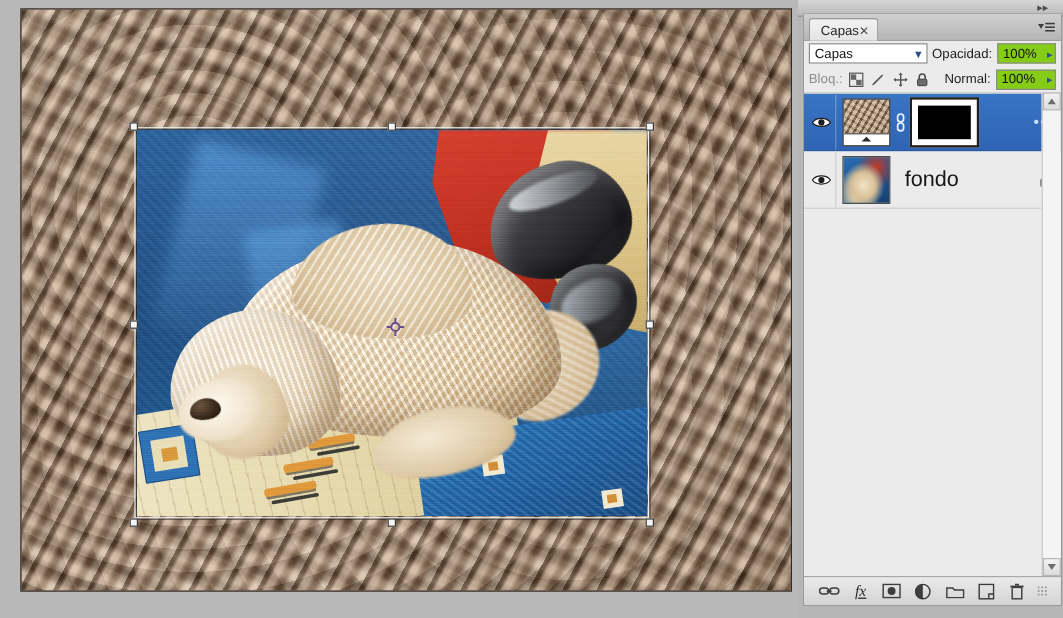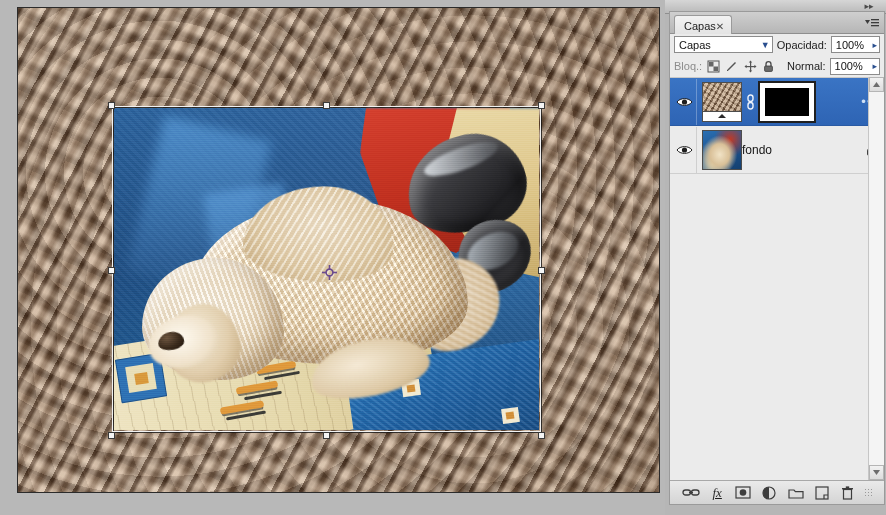--- a/index.html
+++ b/index.html
@@ -296,21 +296,21 @@
     width:105px;height:17px;padding:0 2px 0 4px;
     background:#fff;border:1px solid #8c8c8c;
     box-sizing:border-box;font-size:11px;color:#111;
   }
   .caret{color:#2a4f8f;font-size:9px;}
   .opt-label{font-size:11px;color:#1d1d1d;white-space:nowrap;}
   .opt-label.dim{color:#8c8c8c;}
   .num-box{
     display:flex;align-items:center;justify-content:space-between;
     width:52px;height:17px;padding:0 2px 0 4px;
-    background:#ffffff;border:1px solid #8c8c8c;
+    background:#84cc16;border:1px solid #8c8c8c;
     box-sizing:border-box;font-size:11px;color:#111;
   }
   .num-box .arw{color:#2a4f8f;font-size:9px;}
   .lock-ico{
     width:15px;height:15px;display:flex;align-items:center;justify-content:center;
     color:#4c4c4c;
   }
 
   
   #layer-list{
@@ -365,21 +365,21 @@
     width:16px;flex:0 0 16px;display:flex;align-items:center;justify-content:center;
     color:#e8eefa;
   }
   .mask-thumb{
     width:58px;height:42px;background:#fff;border:2px solid #1f1f1f;
     flex:0 0 58px;display:flex;align-items:center;justify-content:center;
     box-sizing:border-box;
   }
   .mask-inner{width:44px;height:28px;background:#000;}
   .layer-name{
-    flex:1;font-size:12px;color:#161616;
+    flex:1;padding-left:12px;font-size:18px;color:#161616;
     font-family:"Liberation Sans", sans-serif;
   }
   .layer-row.selected .layer-name{color:#fff;}
   .ellipsis{
     color:#cfe0f5;font-size:13px;letter-spacing:1px;padding:0 6px;
   }
   .lock-badge{
     width:26px;flex:0 0 26px;display:flex;align-items:center;justify-content:center;
     color:#444;
   }

